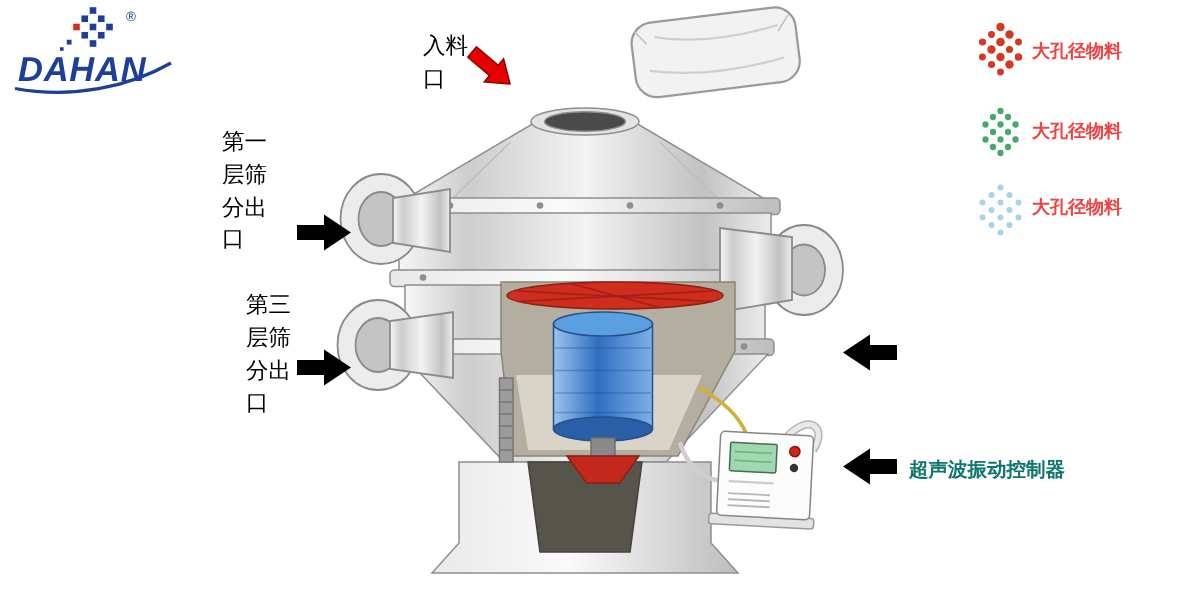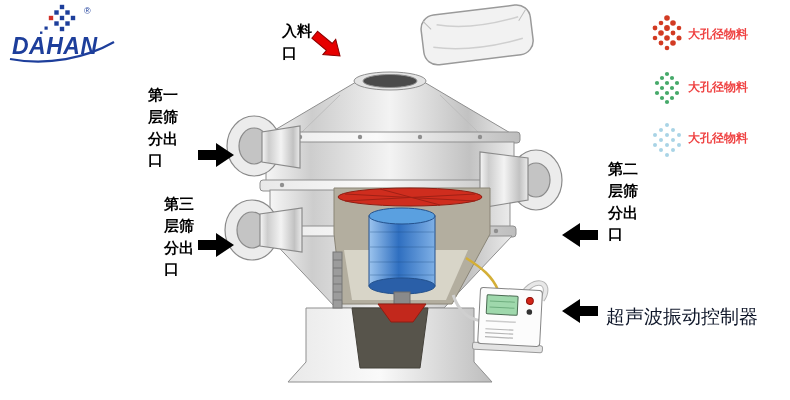--- a/index.html
+++ b/index.html
@@ -1,21 +1,21 @@
 <!DOCTYPE html>
 <html><head>
 <meta charset="utf-8">
 <style>
   html,body{margin:0;padding:0;background:#fff;}
   .stage{position:relative;width:790px;height:400px;background:#fff;overflow:hidden;
          font-family:"Liberation Sans","DejaVu Sans",sans-serif;}
   .abs{position:absolute;}
-  .vlabel{width:36px;font-size:15px;line-height:1.45;font-weight:bold;color:#000;
+  .vlabel{width:36px;font-size:15px;line-height:1.45;font-weight:normal;color:#000;
           word-break:break-all;text-align:left;}
-  .hlabel{font-size:19px;font-weight:normal;color:#0f172a;white-space:nowrap;}
+  .hlabel{font-size:13px;font-weight:bold;color:#0f766e;white-space:nowrap;}
   .legend-label{font-size:12px;font-weight:bold;color:#ef4444;white-space:nowrap;}
   svg text{font-family:"Liberation Sans","DejaVu Sans",sans-serif;}
 </style>
 </head>
 <body>
 
 <div class="stage">
 
   <svg class="abs" style="left:0;top:0" width="790" height="400" viewBox="0 0 790 400">
     <defs>
@@ -214,21 +214,20 @@
     <text x="4" y="52" font-size="23" font-weight="bold" font-style="italic" letter-spacing="0.5" fill="#1d3e9b">DAHAN</text>
     <path d="M2,57 C40,64 78,56 106,40" fill="none" stroke="#1d3e9b" stroke-width="2.2"></path>
   </svg>
 
   <div class="abs vlabel" style="left:282px;top:20px;width:32px">入料口</div>
 
   <div class="abs vlabel" style="left:148px;top:84px">第一层筛分出口</div>
 
   <div class="abs vlabel" style="left:164px;top:193px">第三层筛分出口</div>
 
-  <div class="abs vlabel" style="left:608px;top:158px">第二层筛分出口</div>
 
   <div class="abs hlabel" style="left:606px;top:304px">超声波振动控制器</div>
 
   <div class="abs legend-label" style="left:688px;top:26px">大孔径物料</div>
   <div class="abs legend-label" style="left:688px;top:79px">大孔径物料</div>
   <div class="abs legend-label" style="left:688px;top:130px">大孔径物料</div>
 
 </div>
 
 </body></html>

